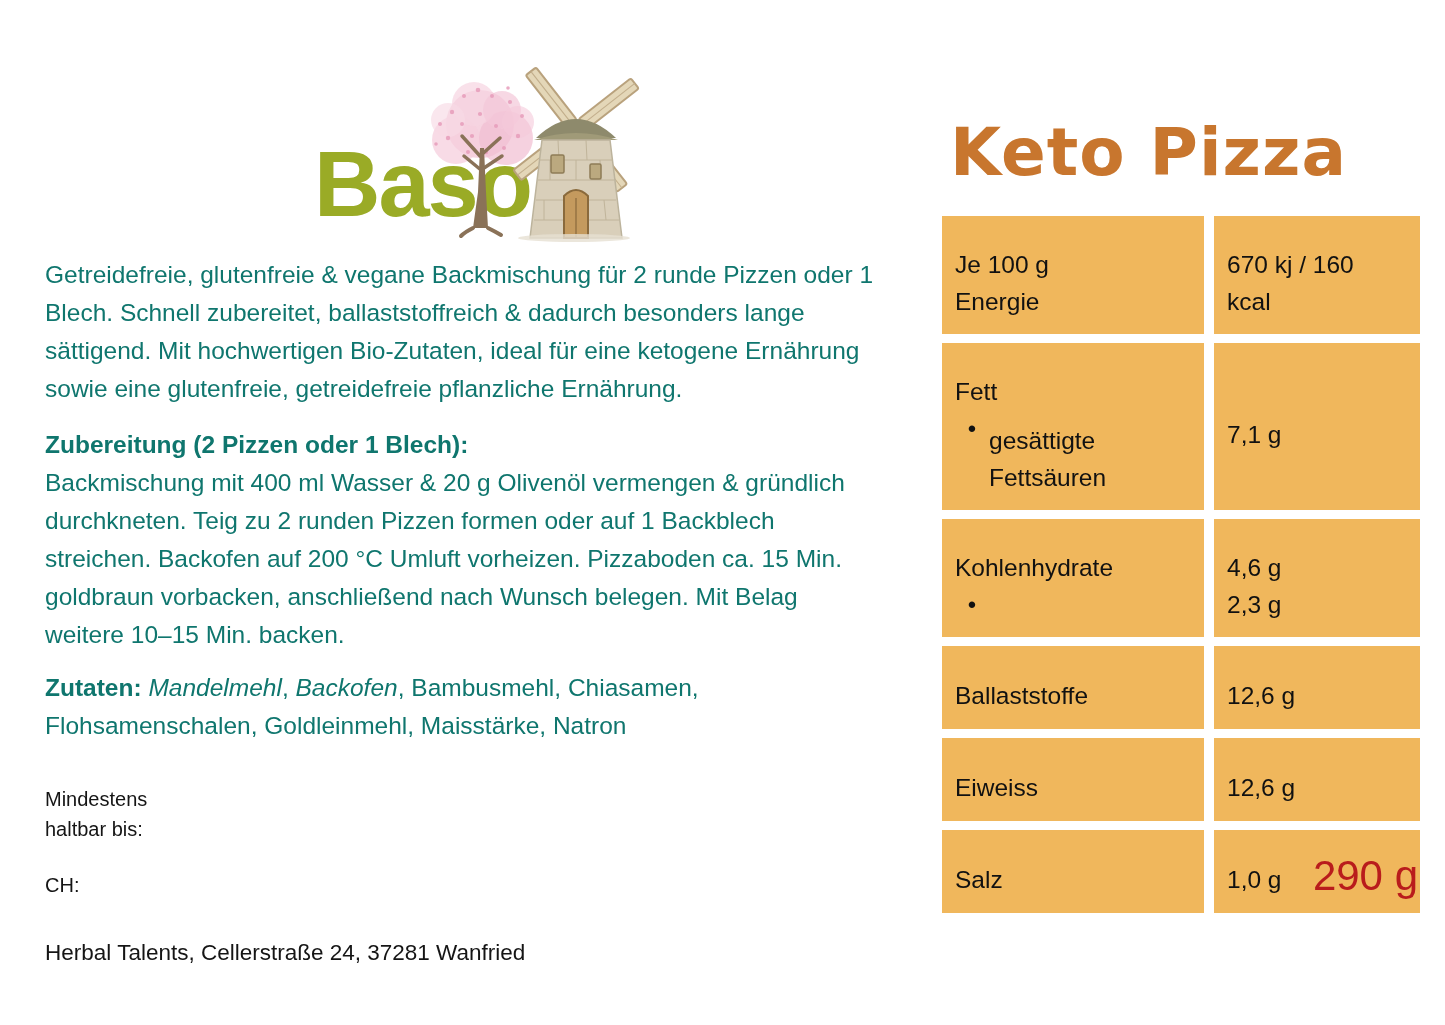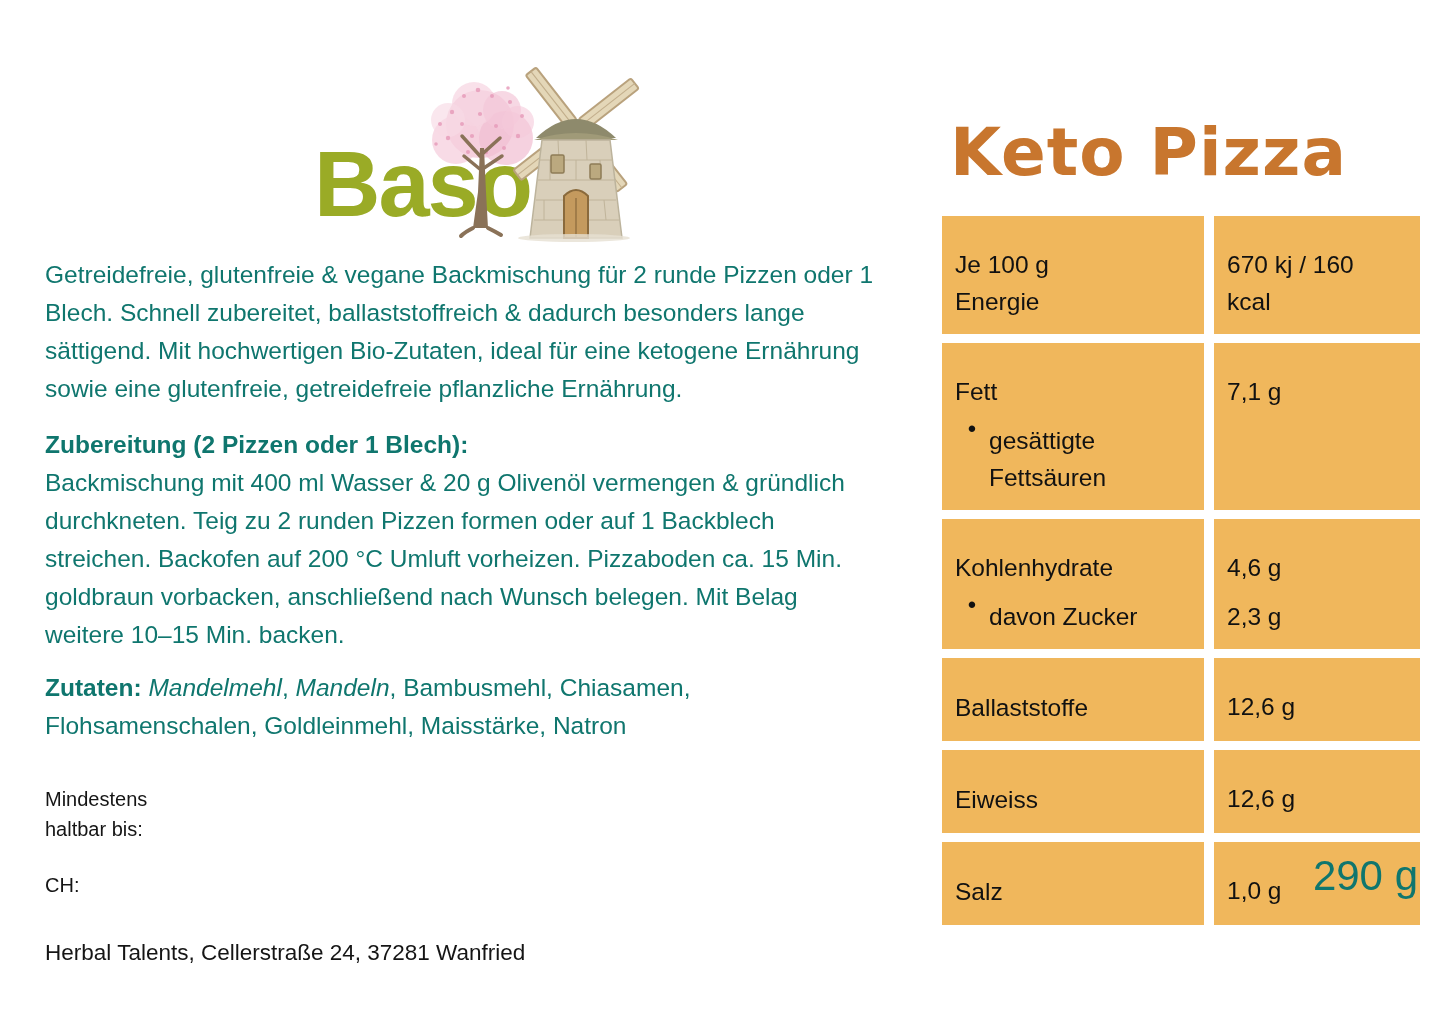--- a/index.html
+++ b/index.html
@@ -137,21 +137,21 @@
     box-sizing: border-box;
     padding: 30px 14px 14px 13px;
     font-size: 24.5px;
     line-height: 37px;
     color: #111111;
     display: flex;
     flex-direction: column;
     justify-content: center;
   }
   .ncell-label { width: 262px; }
-  .ncell-value { width: 206px; justify-content: space-between; }
+  .ncell-value { width: 206px; }
 
   .row-energy .ncell { min-height: 105px; }
   .row-fat .ncell    { min-height: 150px; }
   .row-carb .ncell   { min-height: 112px; }
   .row-fiber .ncell  { min-height: 83px; }
   .row-protein .ncell{ min-height: 83px; }
   .row-salt .ncell   { min-height: 83px; }
 
   .bullet-line {
     display: flex;
@@ -165,21 +165,21 @@
     line-height: 37px;
   }
   .bullet-text { flex: 1 1 auto; margin-top: 12px; }
 
   .net-weight {
     position: absolute;
     right: 2px;
     top: 855px;
     font-size: 42px;
     line-height: 1;
-    color: #0f766e;
+    color: #b91c1c;
     text-align: right;
   }
 </style>
 </head>
 <body>
 
 <div class="page">
 
   <div class="left-col">
 
@@ -273,21 +273,21 @@
     </div>
 
     <div class="body-text desc-block">Getreidefreie, glutenfreie &amp; vegane Backmischung für 2 runde Pizzen oder 1 Blech. Schnell zubereitet, ballaststoffreich &amp; dadurch besonders lange sättigend. Mit hochwertigen Bio-Zutaten, ideal für eine ketogene Ernährung sowie eine glutenfreie, getreidefreie pflanzliche Ernährung.</div>
 
     <div class="body-text prep-block">
       <div class="heading-bold">Zubereitung (2 Pizzen oder 1 Blech):</div>
       <div>Backmischung mit 400 ml Wasser &amp; 20 g Olivenöl vermengen &amp; gründlich durchkneten. Teig zu 2 runden Pizzen formen oder auf 1 Backblech streichen. Backofen auf 200 °C Umluft vorheizen. Pizzaboden ca. 15 Min. goldbraun vorbacken, anschließend nach Wunsch belegen. Mit Belag weitere 10–15 Min. backen.</div>
     </div>
 
     <div class="body-text ing-block">
-      <span class="heading-bold">Zutaten:</span><span> </span><span class="ital">Mandelmehl</span><span>, </span><span class="ital">Mandeln</span><span>, Bambusmehl, Chiasamen, Flohsamenschalen, Goldleinmehl, Maisstärke, Natron</span>
+      <span class="heading-bold">Zutaten:</span><span> </span><span class="ital">Mandelmehl</span><span>, </span><span class="ital">Backofen</span><span>, Bambusmehl, Chiasamen, Flohsamenschalen, Goldleinmehl, Maisstärke, Natron</span>
     </div>
 
     <div class="small-block mhd-block">
       <div>Mindestens</div>
       <div>haltbar bis:</div>
     </div>
 
     <div class="small-block ch-block">CH:</div>
 
     <div class="address-block">Herbal Talents, Cellerstraße 24, 37281 Wanfried</div>
@@ -324,21 +324,20 @@
         <div class="ncell ncell-value">
           <div>7,1 g</div>
         </div>
       </div>
 
       <div class="nrow row-carb">
         <div class="ncell ncell-label">
           <div>Kohlenhydrate</div>
           <div class="bullet-line">
             <span class="bullet-dot">•</span>
-            <span class="bullet-text">davon Zucker</span>
           </div>
         </div>
         <div class="ncell ncell-value">
           <div>4,6 g</div>
           <div>2,3 g</div>
         </div>
       </div>
 
       <div class="nrow row-fiber">
         <div class="ncell ncell-label">Ballaststoffe</div>

